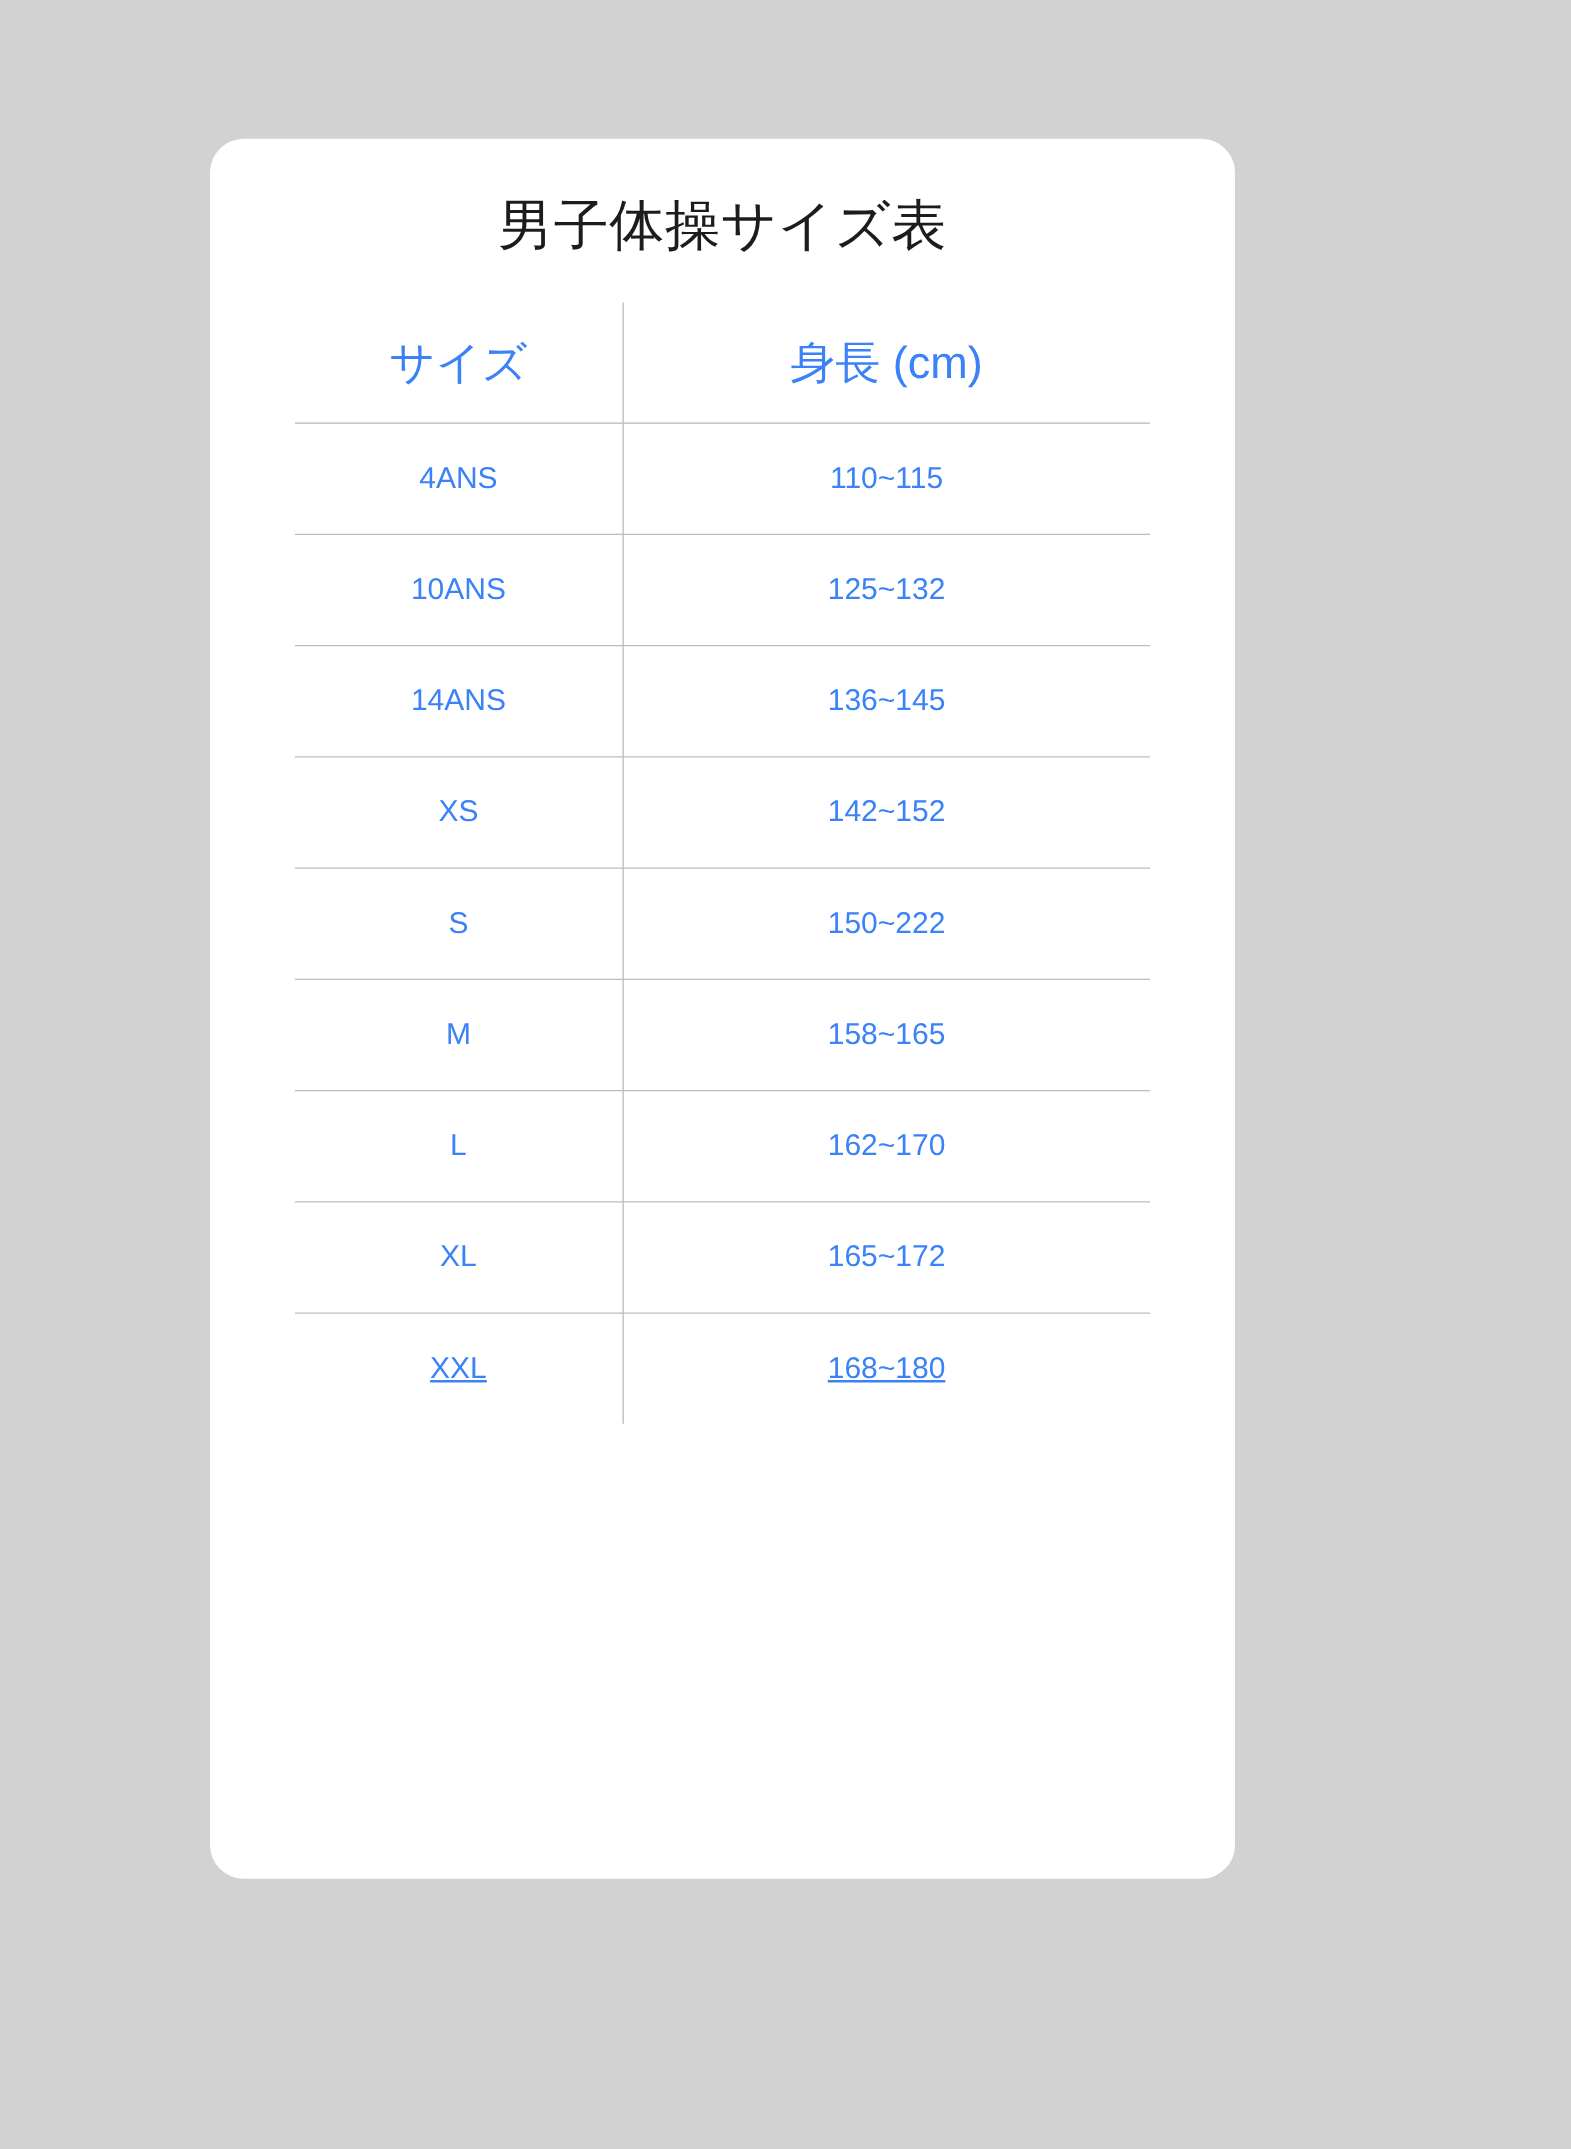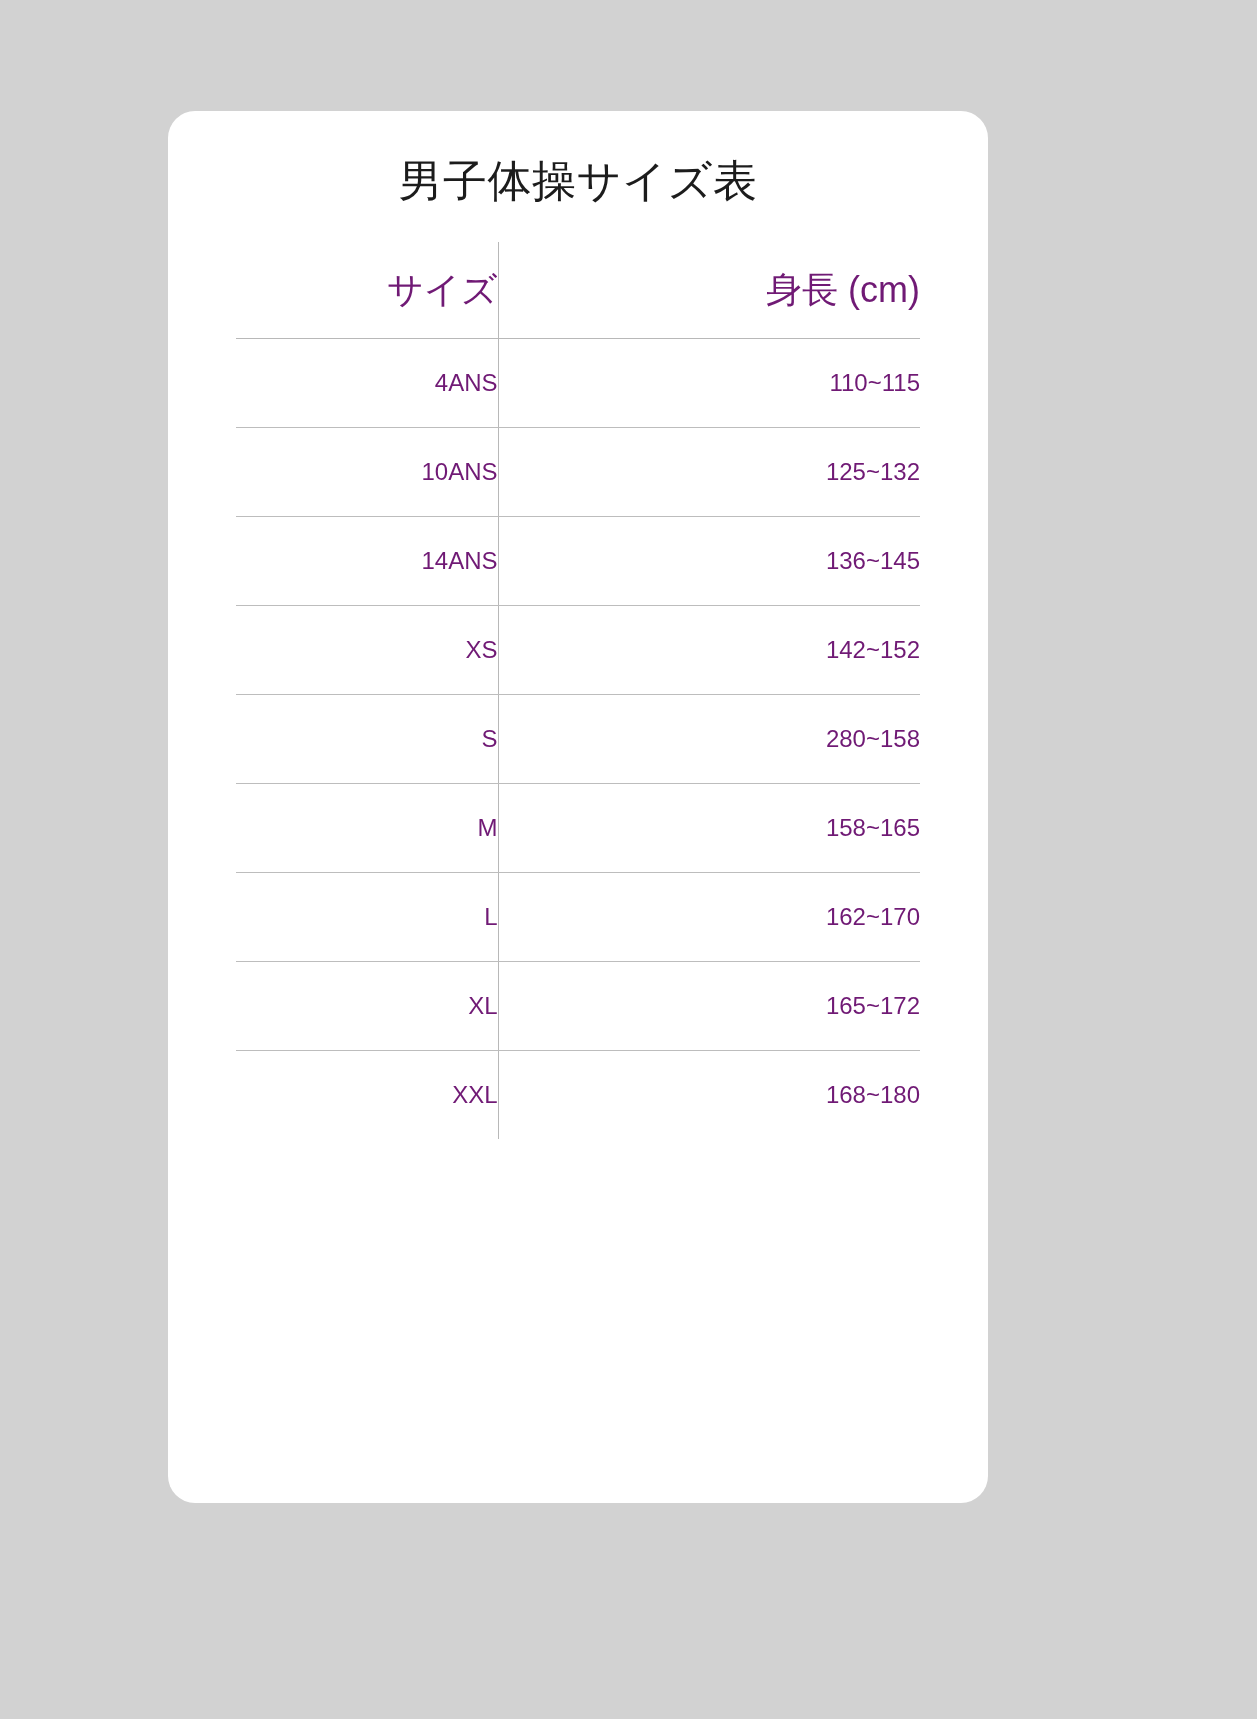--- a/index.html
+++ b/index.html
@@ -53,41 +53,42 @@
     width: 684px;
     border-collapse: collapse;
     table-layout: fixed;
   }
 
   .size-table col.col-size { width: 262px; }
   .size-table col.col-height { width: 422px; }
 
   .size-table th,
   .size-table td {
-    text-align: right;
-    color: #701a75;
+    text-align: center;
+    color: #3b82f6;
     font-weight: 400;
     padding: 0;
     height: 88px;
     vertical-align: middle;
   }
 
   .size-table thead th {
     font-size: 36px;
     height: 96px;
     border-bottom: 1px solid #b8b8b8;
   }
 
   .size-table tbody td {
     font-size: 24px;
     border-bottom: 1px solid #bdbdbd;
   }
 
   .size-table tbody tr:last-child td {
     border-bottom: none;
+    text-decoration: underline;
   }
 
   
   .size-table th.col-a,
   .size-table td.col-a {
     border-right: 1px solid #b8b8b8;
   }
   .size-table tbody tr:last-child td.col-a {
     border-right: 1px solid #b8b8b8;
   }
@@ -128,21 +129,21 @@
         <tr>
           <td class="col-a">14ANS</td>
           <td class="col-b">136~145</td>
         </tr>
         <tr>
           <td class="col-a">XS</td>
           <td class="col-b">142~152</td>
         </tr>
         <tr>
           <td class="col-a">S</td>
-          <td class="col-b">280~158</td>
+          <td class="col-b">150~222</td>
         </tr>
         <tr>
           <td class="col-a">M</td>
           <td class="col-b">158~165</td>
         </tr>
         <tr>
           <td class="col-a">L</td>
           <td class="col-b">162~170</td>
         </tr>
         <tr>

